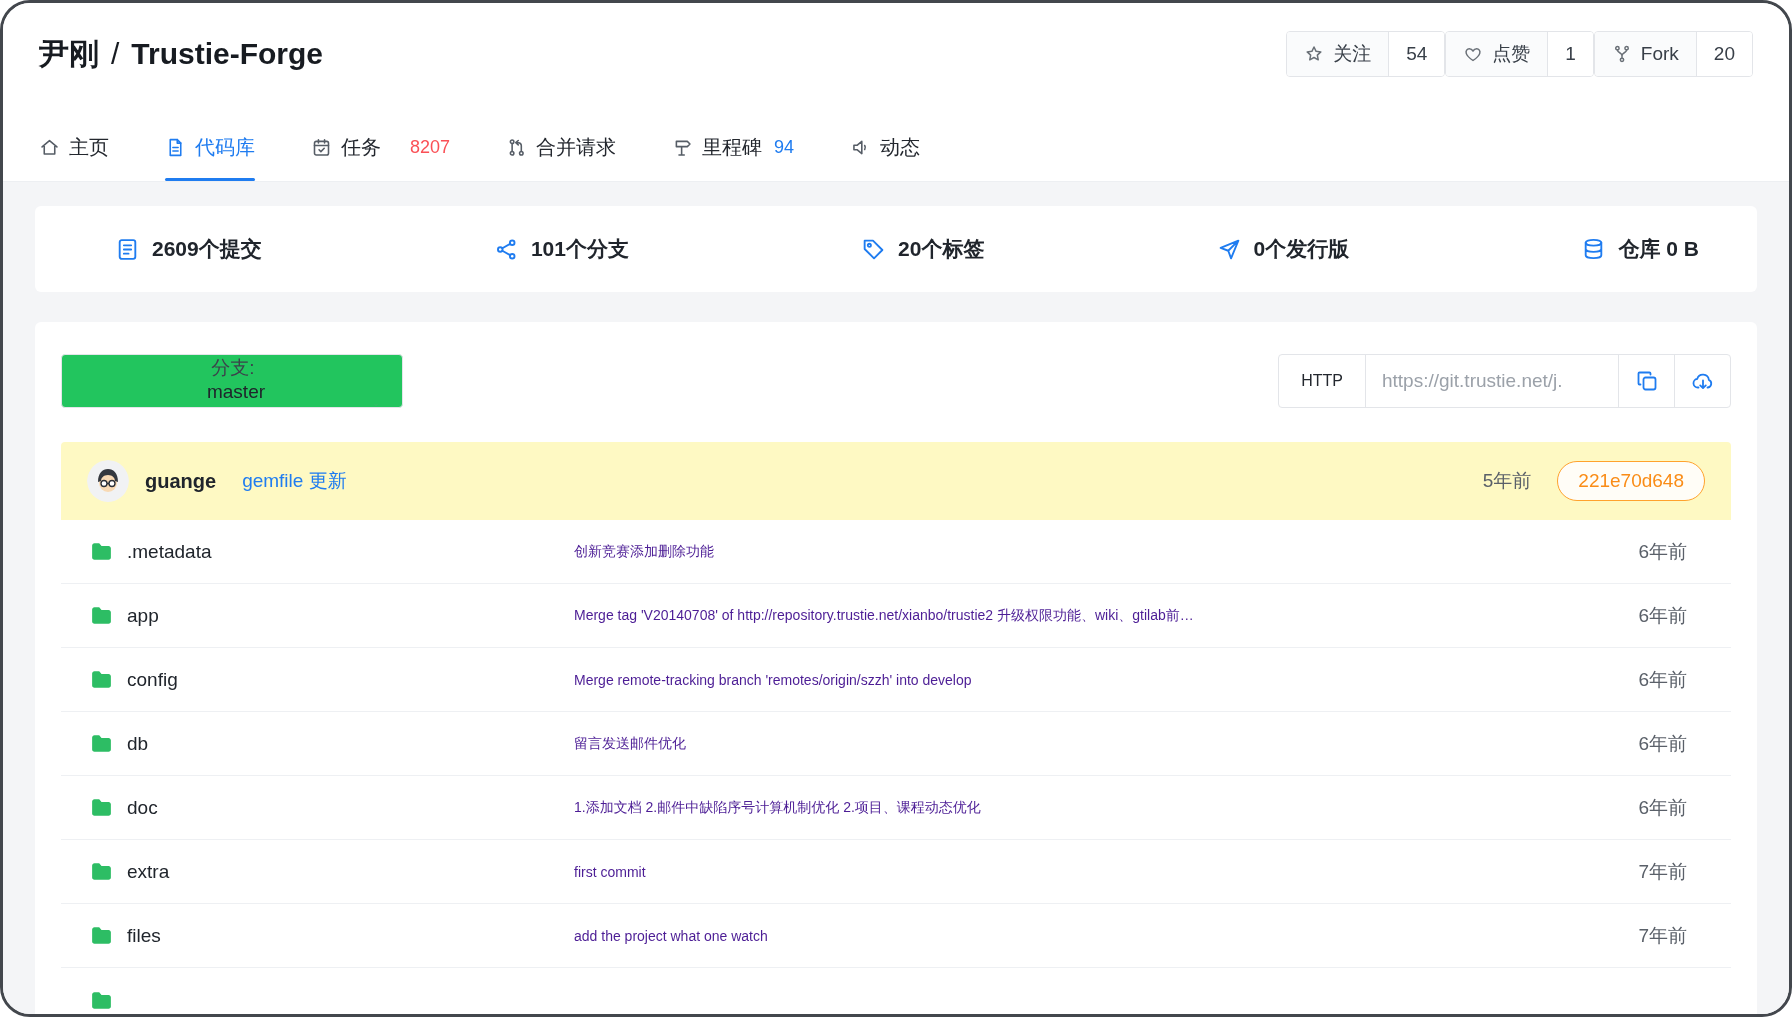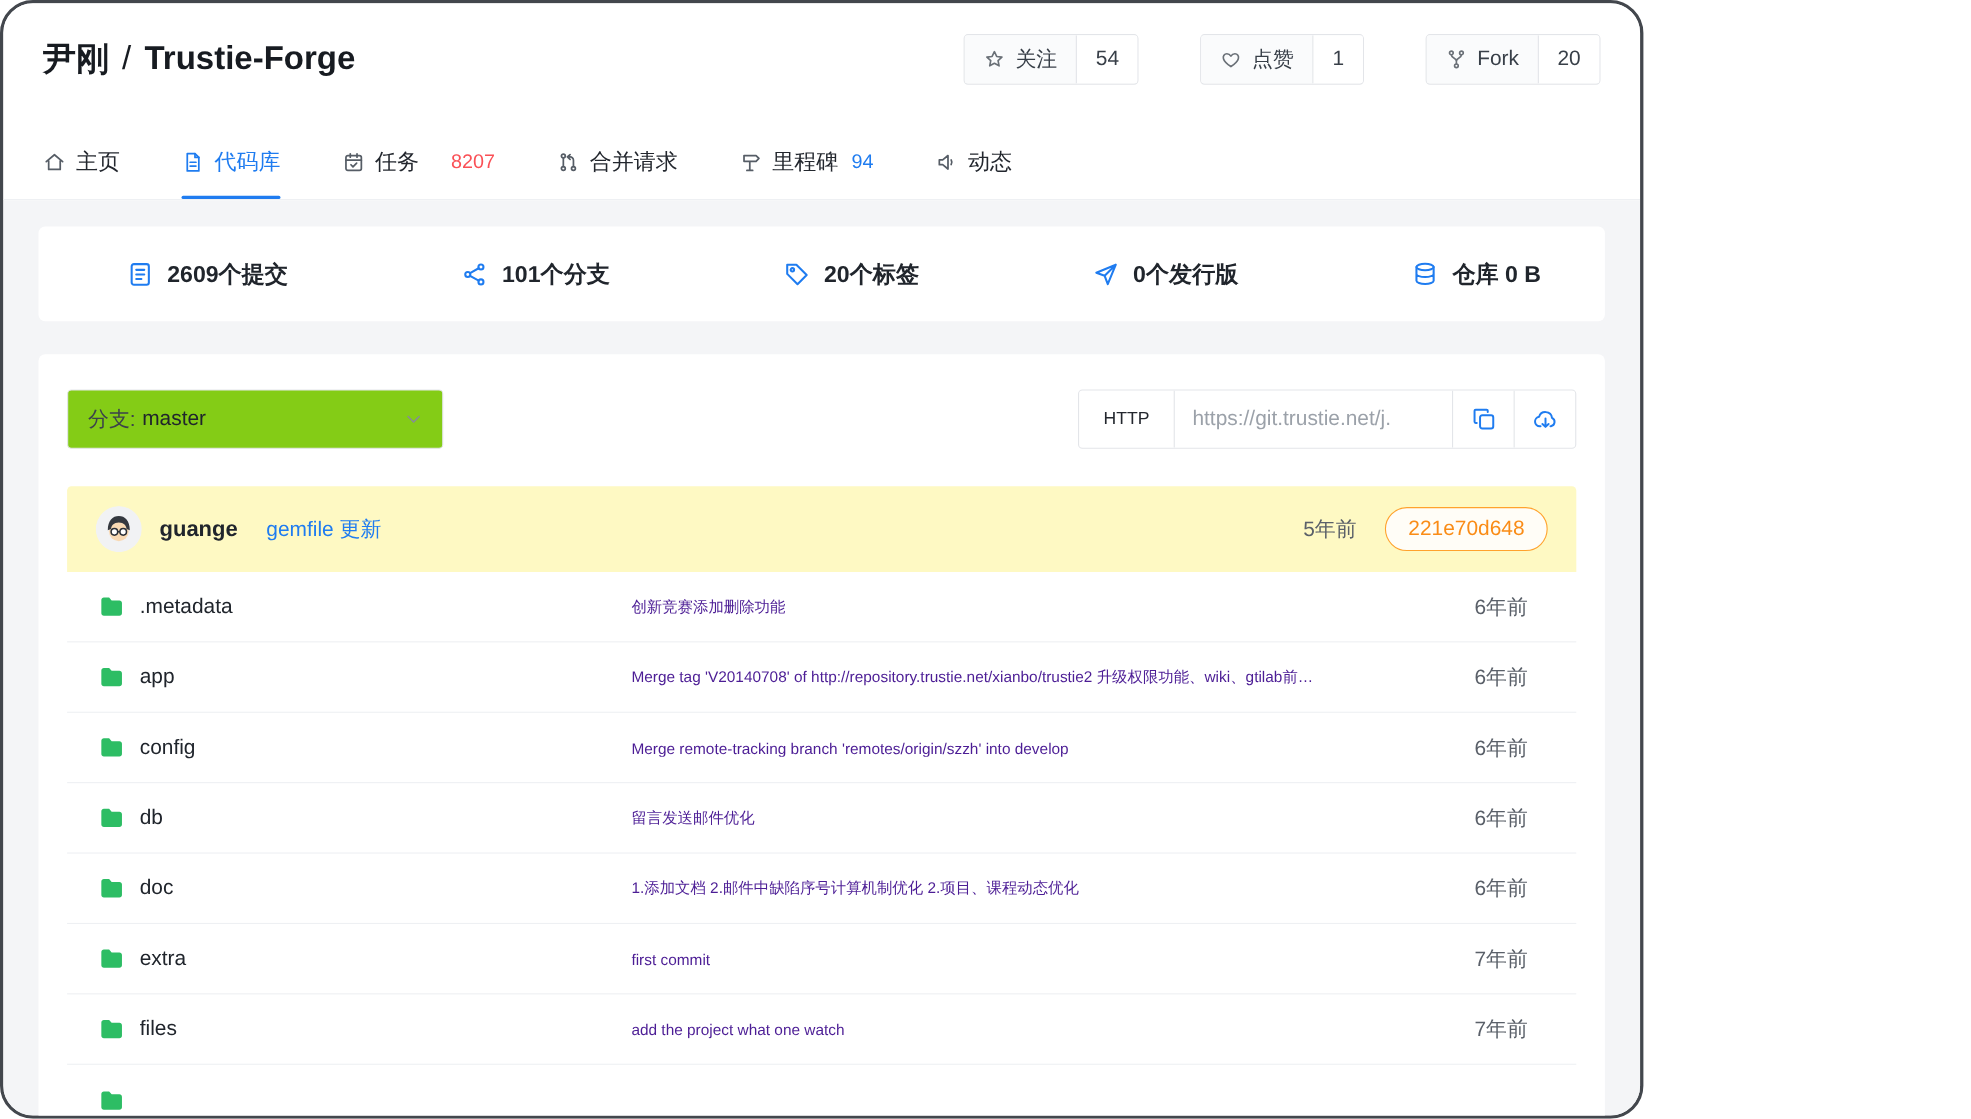--- a/index.html
+++ b/index.html
@@ -1,27 +1,27 @@
 <!DOCTYPE html>
 <html style="--accent: #1f7cf0; --folder: #2dbd64; --hash_orange: #fa8c16; --count_red: #fa5056;"><head>
 <meta charset="utf-8">
 <style>
   * { box-sizing: border-box; margin: 0; padding: 0; }
   html,body { background:#fff; }
   body { font-family:"Liberation Sans","DejaVu Sans",sans-serif; }
 
-  .window { width:1494px; height:1017px; border:3px solid #43474d; border-radius:30px;
+  .window { width:1792px; height:1017px; border:3px solid #43474d; border-radius:30px;
             overflow:hidden; background:#fff; display:flex; flex-direction:column; }
 
   
   .white-head { background:#fff; padding:0 36px; border-bottom:1px solid #edeff2; flex:0 0 auto; }
   .top-row { display:flex; align-items:center; justify-content:space-between; padding-top:28px; }
   .page-title { font-size:30px; font-weight:600; color:#171b21; display:flex; align-items:center; }
   .title-sep { margin:0 12px; font-weight:400; }
-  .actions { display:flex; gap:56px; }
+  .actions { display:flex; }
   .action-btn { display:flex; align-items:stretch; border:1px solid #e3e5e9; border-radius:4px;
                 overflow:hidden; cursor:pointer; font-size:19px; color:#383f48; height:46px; }
   .action-main { display:flex; align-items:center; gap:9px; padding:0 17px; background:#fafbfc; }
   .action-count { display:flex; align-items:center; padding:0 17px; background:#fff;
                   border-left:1px solid #e3e5e9; color:#383f48; }
   .action-btn svg { width:20px; height:20px; color:#6a7077; }
 
   .tabs { display:flex; gap:56px; height:68px; margin-top:36px; }
   .tab { display:flex; align-items:center; gap:9px; font-size:20px; color:#23272e;
          position:relative; cursor:pointer; }
@@ -41,21 +41,21 @@
                 justify-content:space-between; padding:0 58px 0 80px; margin-bottom:30px; }
   .stat { display:flex; align-items:center; gap:12px; font-size:21px; font-weight:600;
           color:#20252c; cursor:pointer; }
   .stat svg { width:25px; height:25px; color:var(--accent,#1f7cf0); }
 
   .main-card { background:#fff; border-radius:6px 6px 0 0; padding:32px 26px 0; flex:1; }
 
   .toolbar { display:flex; justify-content:space-between; margin-bottom:34px; }
   .branch-select { width:342px; height:54px; border:1px solid #e3e5e9; border-radius:4px;
                    display:flex; align-items:center; padding:0 16px 0 18px; font-size:19px;
-                   cursor:pointer; color:#3c424b; background:#84cc16; }
+                   cursor:pointer; color:#3c424b; background:#22c55e;flex-direction:column; }
   .branch-value { color:#20252c; margin-left:6px; }
   .chev { margin-left:auto; color:#868d96; width:20px; height:20px; }
 
   .clone-group { display:flex; height:54px; border:1px solid #e3e5e9; border-radius:4px;
                  overflow:hidden; align-items:stretch; background:#fff; }
   .seg { display:flex; align-items:center; }
   .seg-http { padding:0 22px; font-size:16px; color:#23272e; border-right:1px solid #e3e5e9; cursor:pointer; }
   .seg-url  { width:252px; padding:0 16px; font-size:19px; color:#9ba1a9; white-space:nowrap;
               overflow:hidden; cursor:text; }
   .seg-btn  { width:56px; justify-content:center; border-left:1px solid #e3e5e9;

